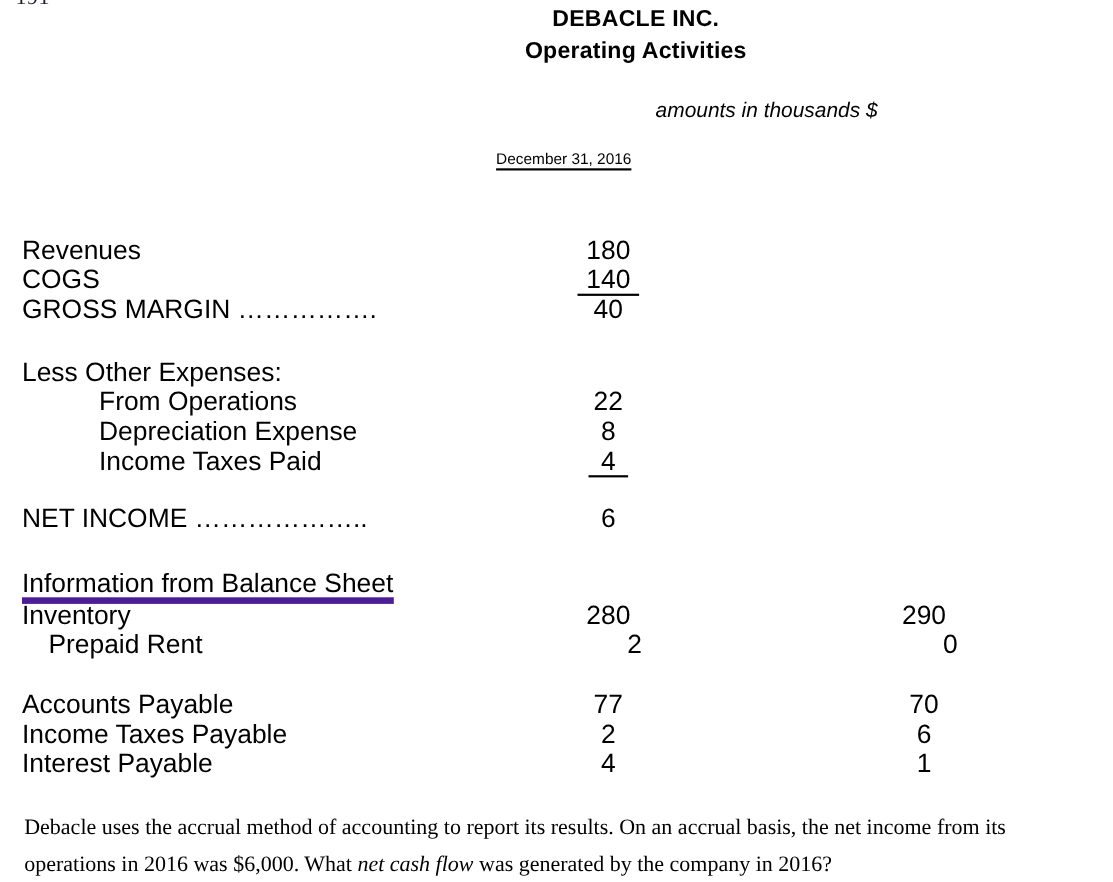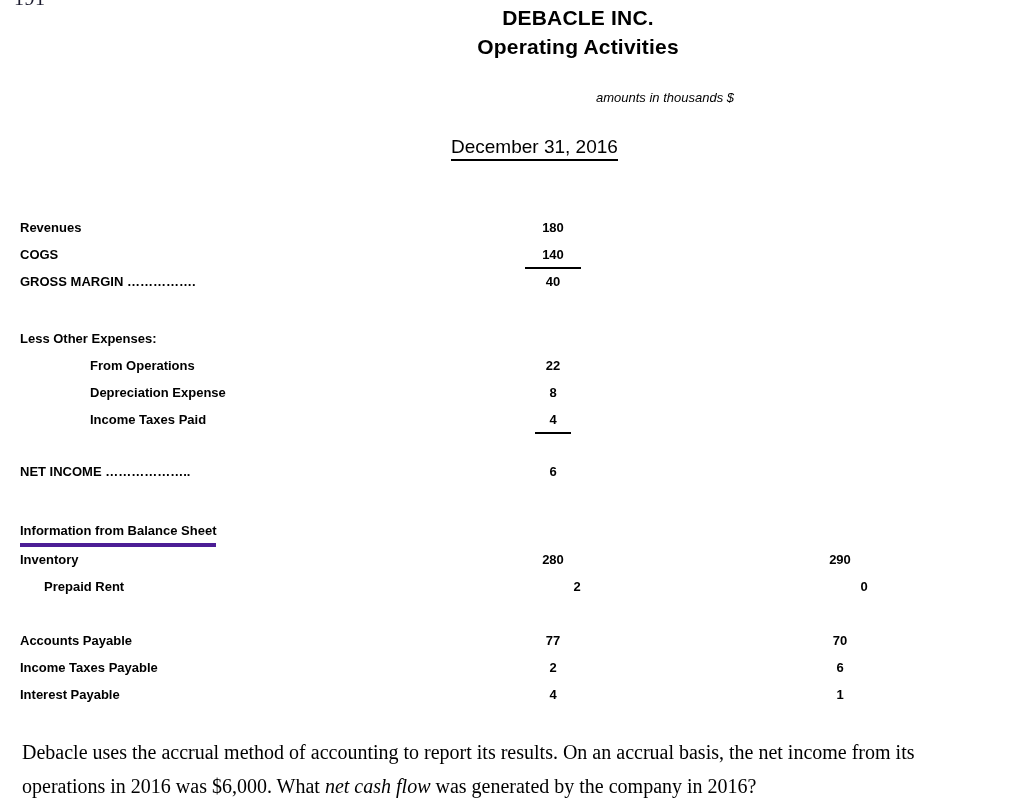--- a/index.html
+++ b/index.html
@@ -41,54 +41,53 @@
   .title.line1 { top: 6px; }
   .title.line2 { top: 35px; }
   
   .title.line1, .title.line2 { transform: translateX(72px); }
 
   .amounts-note {
     position: absolute;
     left: 596px;
     top: 90px;
     font-style: italic;
-    font-size: 13px;
+    font-size: 19px;
     white-space: nowrap;
   }
 
   .col-head {
     position: absolute;
     top: 136px;
-    font-size: 19px;
+    font-size: 14px;
     white-space: nowrap;
     border-bottom: 2px solid #000;
     padding-bottom: 1px;
   }
   .col-head.c1 { left: 451px; }
   .col-head.c2 { left: 753px; }
 
   
   .row {
     position: absolute;
     left: 0;
     width: 896px;
     height: 27px;
-    font-size: 13px;
-    font-weight: bold;
+    font-size: 24px;
   }
   .label {
     position: absolute;
     left: 20px;
     top: 0;
     white-space: nowrap;
     line-height: 27px;
   }
   .label.indent { left: 90px; }
   .label.underline {
-    border-bottom: 4px solid #4c1d95;
+    border-bottom: 6px solid #4c1d95;
     line-height: 24px;
     padding-bottom: 0px;
   }
   .val {
     position: absolute;
     top: 0;
     width: 120px;
     text-align: center;
     line-height: 27px;
     white-space: nowrap;

